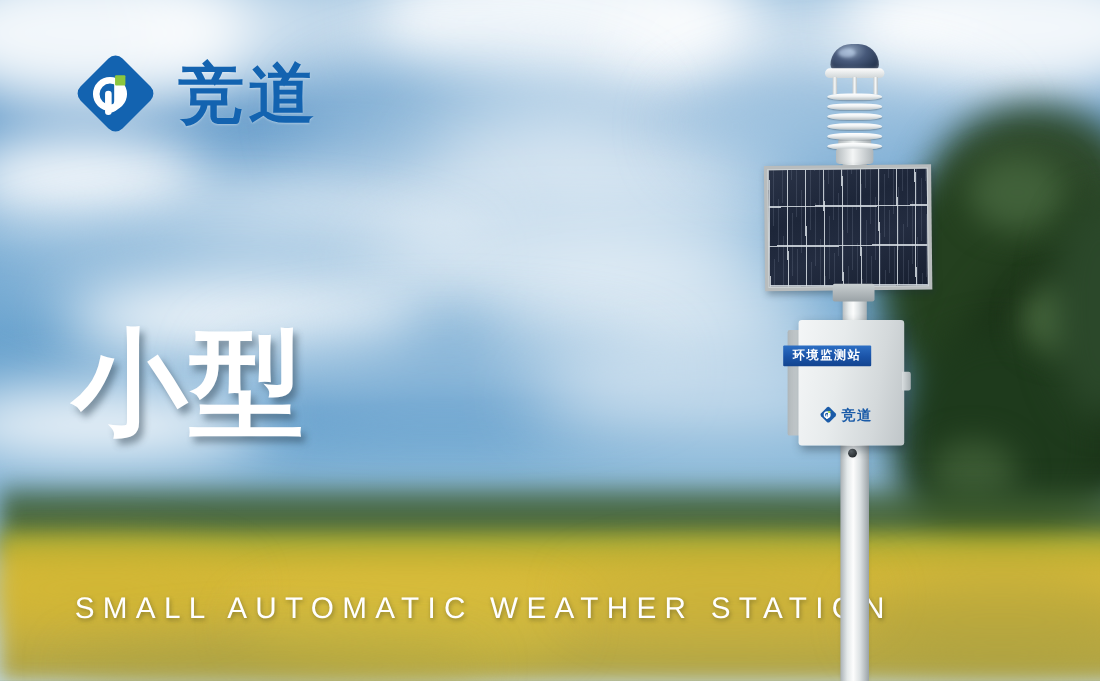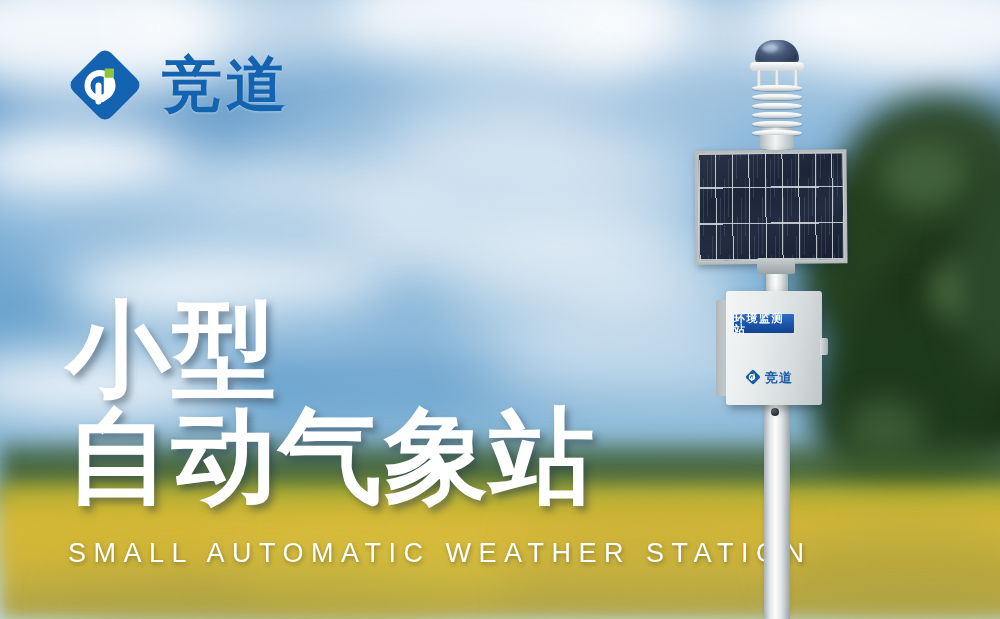--- a/index.html
+++ b/index.html
@@ -291,23 +291,23 @@
     position: absolute;
     left: 820px;
     top: 338px;
     width: 8px;
     height: 17px;
     background: linear-gradient(90deg,#d9dee0,#a8b0b3);
     border-radius: 0 2px 2px 0;
   }
   .box-banner {
     position: absolute;
-    left: 734px;
+    left: 712px;
     top: 314px;
-    width: 60px;
+    width: 80px;
     height: 19px;
     background: linear-gradient(180deg,#2d6fc4 0%,#1a53a8 55%,#13448f 100%);
     display: flex;
     align-items: center;
     justify-content: center;
     border-radius: 1px;
   }
   .box-banner span {
     color: #fff;
     font-size: 11px;
@@ -403,21 +403,20 @@
                    A4.3 4.3 0 0 0 37.8 46 V30 z" fill="#ffffff"></path>
           <rect x="38.6" y="22.4" width="9.4" height="9.4" rx="1" fill="#8cc63e"></rect>
         </g>
       </svg>
     </div>
     <div class="brand-text">竞道</div>
   </div>
 
   <div class="headline">
     <span class="l1">小型</span>
-    <span class="l2">自动气象站</span>
   </div>
   <div class="subline">SMALL AUTOMATIC WEATHER STATION</div>
 
   <div class="device">
 
     <div class="pole"></div>
     <div class="pole-lower"></div>
     <div class="pole-cap"></div>
 
     <div>

